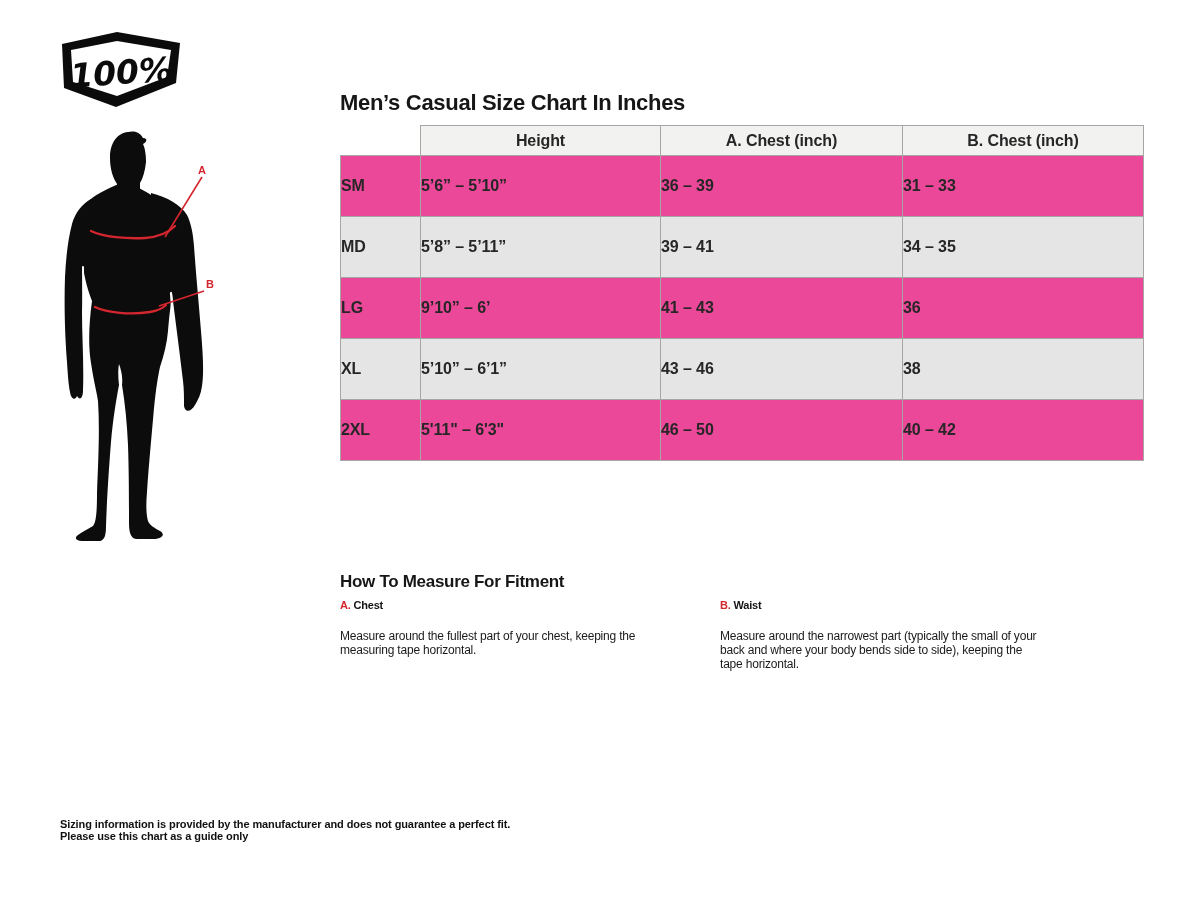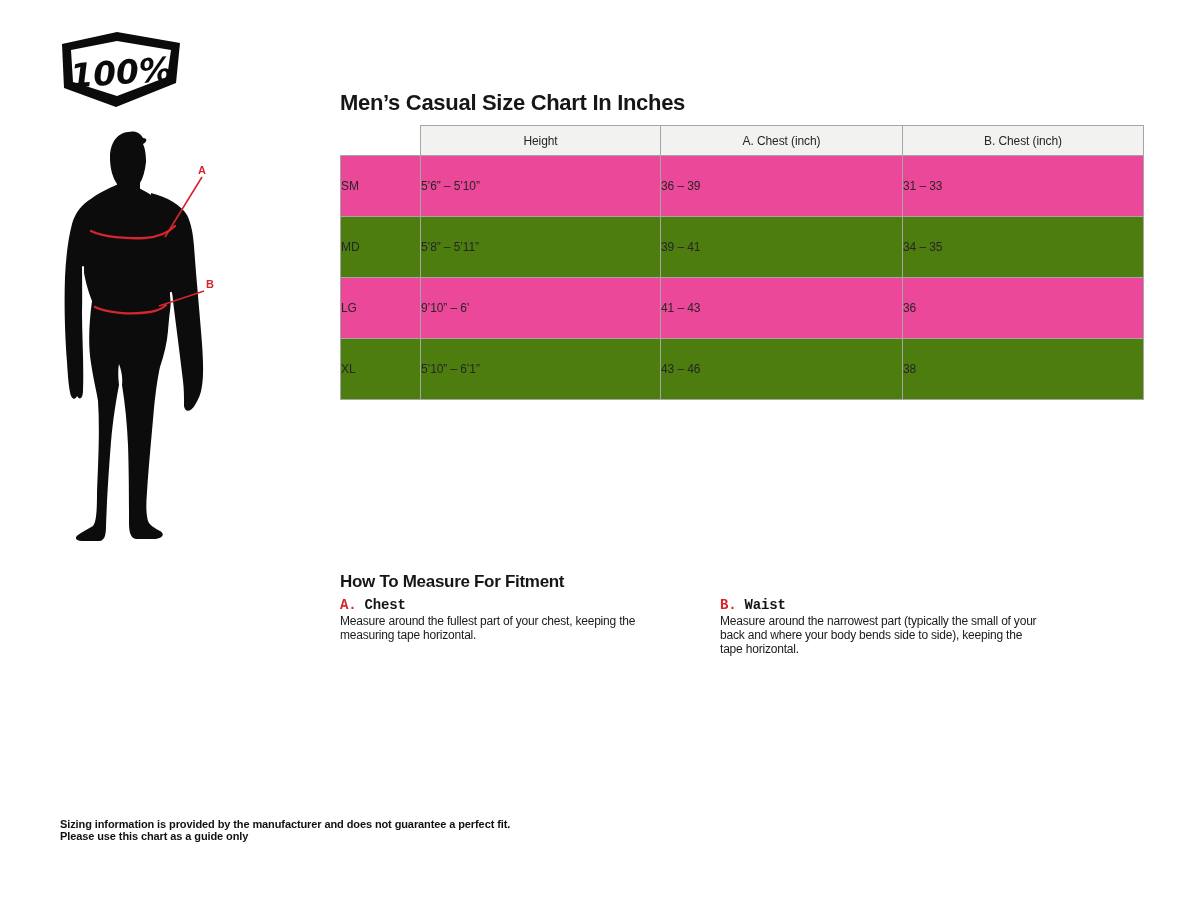--- a/index.html
+++ b/index.html
@@ -12,38 +12,38 @@
 
   
   .figure { left:55px; top:125px; width:175px; height:430px; }
   .figure text { font-family:"Liberation Sans",sans-serif; font-weight:bold; font-size:11px; }
 
   
   .chart-title { left:340px; top:90px; font-size:22px; font-weight:bold; letter-spacing:-0.3px; color:#161616; }
   .size-table { left:340px; top:125px; }
   table { border-collapse:collapse; }
   th, td {
-    border:1px solid #a6a6a4; font-size:12px; font-weight:normal; 
+    border:1px solid #a6a6a4; font-size:16px; font-weight:bold; 
     vertical-align:middle; color:#262626; letter-spacing:-0.1px;
   }
   th { height:30px; background:#f2f3f1; }
-  td { height:61px; background:#4d7c0f; }
+  td { height:61px; background:#e5e5e5; }
   th.corner { border:none; background:transparent; }
   tr.shade td { background:#ec4899; }
   col.c-size { width:80px; } col.c-height { width:240px; }
   col.c-chest { width:242px; } col.c-waist { width:241px; }
 
   
   .measure-title { left:340px; top:572px; font-size:17px; font-weight:bold; letter-spacing:-0.3px; color:#161616; }
   .measure-item { top:599px; width:322px; }
   .measure-item.item-a { left:340px; }
   .measure-item.item-b { left:720px; }
-  .measure-head { font-size:14px; font-weight:bold; letter-spacing:-0.2px; color:#141414; line-height:13px;font-family:Liberation Mono, monospace; }
+  .measure-head { font-size:11px; font-weight:bold; letter-spacing:-0.2px; color:#141414; line-height:13px; }
   .measure-key { color:#d4262e; }
-  .measure-desc { margin-top:2px; font-size:12px; letter-spacing:-0.2px; line-height:14px; color:#1a1a1a; }
+  .measure-desc { margin-top:17px; font-size:12px; letter-spacing:-0.2px; line-height:14px; color:#1a1a1a; }
 
   
   .footer { left:60px; top:818px; font-size:11px; font-weight:bold; letter-spacing:-0.1px; line-height:12px; color:#111; }
 </style>
 </head>
 <body>
 
 <svg class="abs logo" viewBox="0 0 124 80" aria-hidden="true">
   <polygon points="2,14 57,2 120,13 116,53 56,77 4,58" fill="#0b0b0b"></polygon>
   <polygon points="11,20 57,11 111,20 107,47 57,66 13,52" fill="#ffffff"></polygon>
@@ -109,20 +109,26 @@
         <td>9’10” – 6’</td>
         <td>41 – 43</td>
         <td>36</td>
       </tr>
       <tr>
         <td>XL</td>
         <td>5’10” – 6’1”</td>
         <td>43 – 46</td>
         <td>38</td>
       </tr>
+      <tr class="shade">
+        <td>2XL</td>
+        <td>5'11" – 6'3"</td>
+        <td>46 – 50</td>
+        <td>40 – 42</td>
+      </tr>
     </tbody>
   </table>
 </div>
 
 <div class="abs measure-title">How To Measure For Fitment</div>
 
 <div class="abs measure-item item-a">
   <div class="measure-head">
     <span class="measure-key">A.</span>
     <span>Chest</span>

